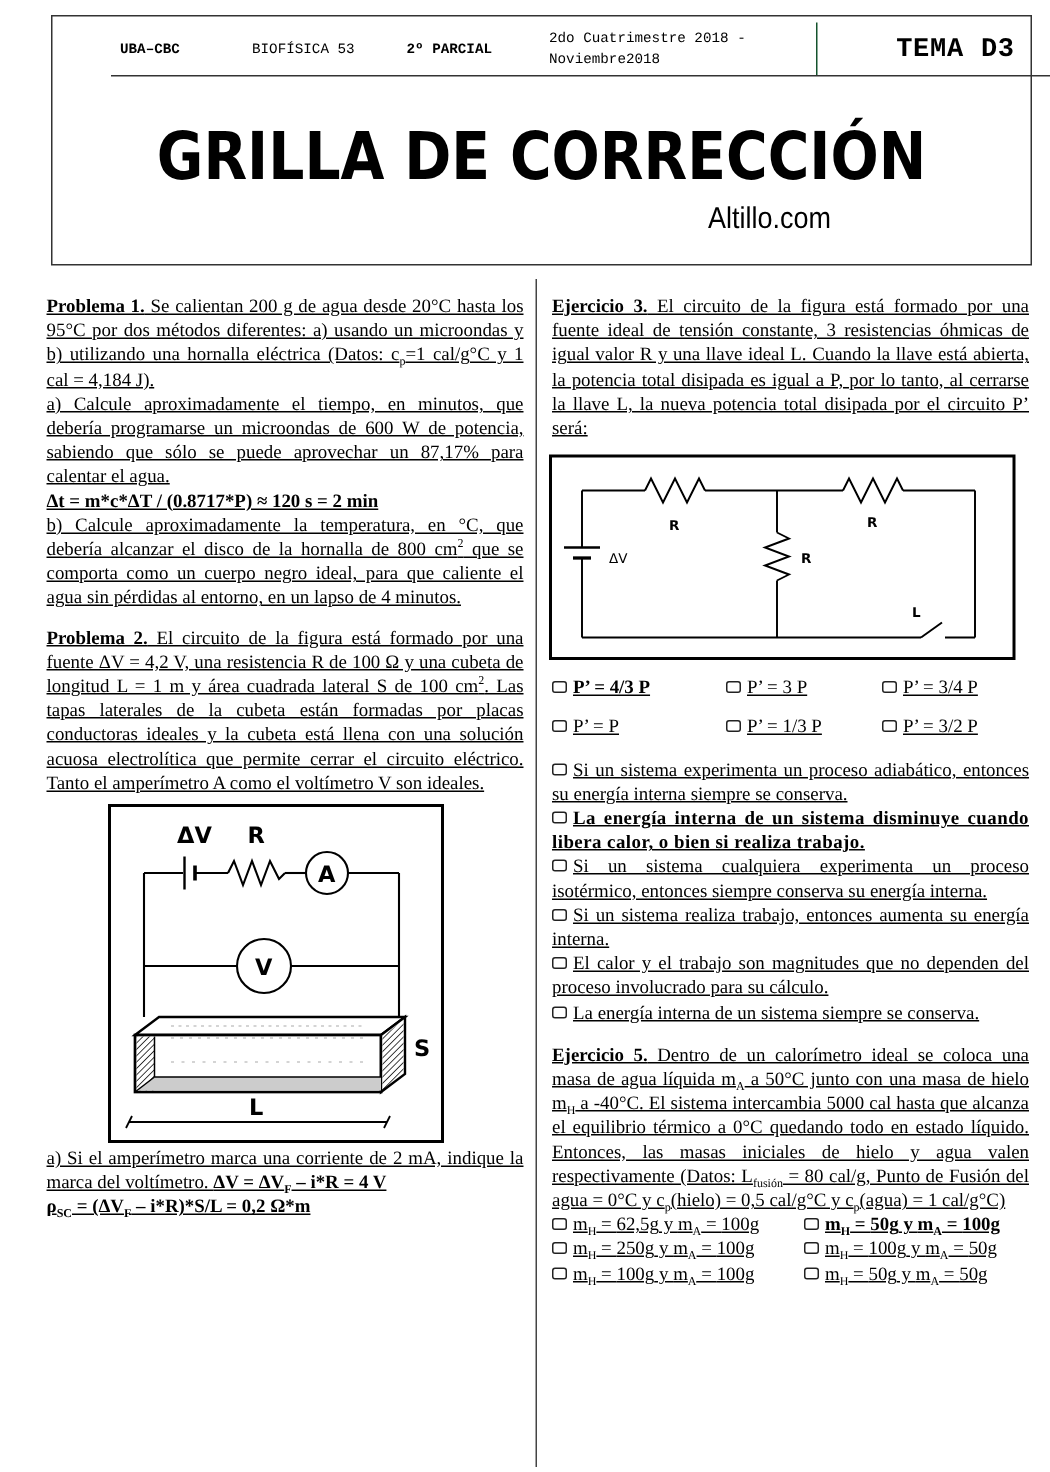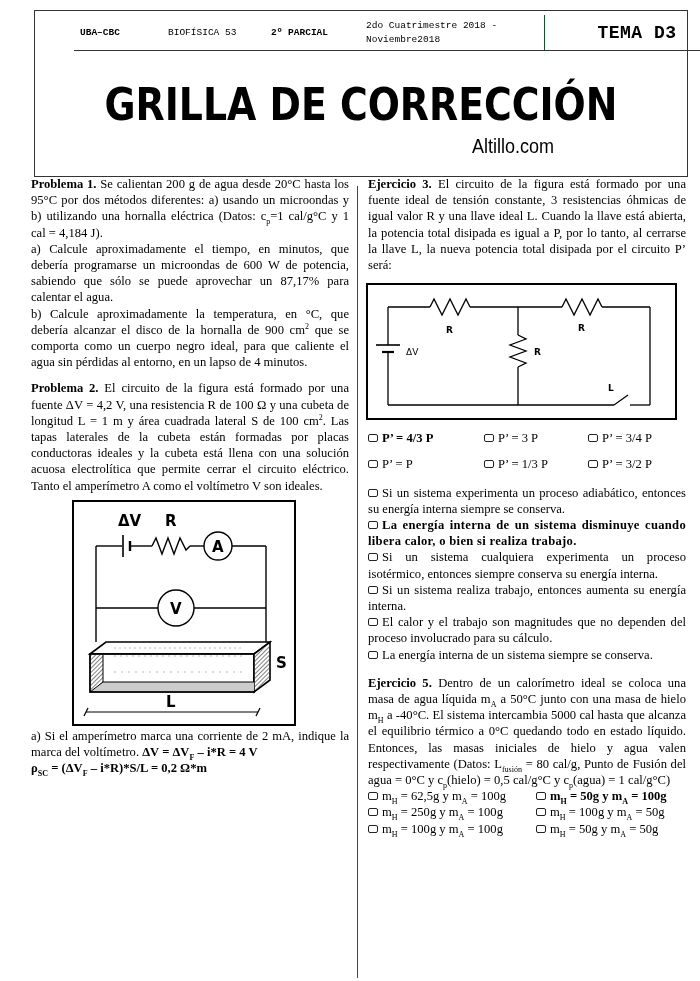--- a/index.html
+++ b/index.html
@@ -12,21 +12,21 @@
   .hc-uba { left:6px; font-weight:bold; }
   .hc-bio { left:94px; }
   .hc-parc { left:197px; font-weight:bold; }
   .hc-date { left:292px; line-height:14px; width:170px; }
   .hc-tema-wrap { position:absolute; left:470px; top:0; width:184px; height:35px; border-left:1px solid #14532d; display:flex; align-items:center; justify-content:center; }
   .hc-tema { font-size:18px; font-weight:bold; letter-spacing:0.5px; }
   .big-title { position:absolute; left:0; top:68px; width:100%; text-align:center; font-family:"DejaVu Sans", sans-serif; font-weight:bold; font-size:44px; letter-spacing:0px; transform:scaleX(0.86); transform-origin:center; }
   .watermark { position:absolute; left:437px; top:124px; font-family:"Liberation Sans", sans-serif; font-size:20px; transform:scaleX(0.9); transform-origin:left; }
 
   
-  .col { position:absolute; top:176px; font-family:"Liberation Serif", serif; font-size:12.6px; line-height:16.2px; text-align:justify; }
+  .col { position:absolute; top:196px; font-family:"Liberation Serif", serif; font-size:12.6px; line-height:16.2px; text-align:justify;text-decoration:underline; }
   .col-left { left:31px; width:318px; }
   .col-right { left:368px; width:318px; }
   .divider { position:absolute; left:357px; top:186px; width:1px; height:792px; background:#444; }
   .para { margin:0; }
   .b { font-weight:bold; }
   .gap { height:10px; }
   .ans { font-weight:bold; }
   sub, sup { font-size:8px; line-height:0; }
   .chk { display:inline-block; width:10px; height:8px; border:1.2px solid #222; border-radius:2px; margin-right:4px; vertical-align:0px; box-sizing:border-box; }
 
@@ -55,21 +55,22 @@
   </div>
   <div class="big-title">GRILLA DE CORRECCIÓN</div>
   <div class="watermark">Altillo.com</div>
 </div>
 
 <div class="divider"></div>
 
 <div class="col col-left">
   <p class="para"><span class="b">Problema 1.</span><span> Se calientan 200 g de agua desde 20°C hasta los 95°C por dos métodos diferentes: a) usando un microondas y b) utilizando una hornalla eléctrica (Datos: c</span><sub>p</sub><span>=1 cal/g°C y 1 cal = 4,184 J).</span></p>
   <p class="para">a) Calcule aproximadamente el tiempo, en minutos, que debería programarse un microondas de 600 W de potencia, sabiendo que sólo se puede aprovechar un 87,17% para calentar el agua.</p>
-  <p class="para"><span>b) Calcule aproximadamente la temperatura, en °C, que debería alcanzar el disco de la hornalla de 900 cm</span><sup>2</sup><span> que se comporta como un cuerpo negro ideal, para que caliente el agua sin pérdidas al entorno, en un lapso de 4 minutos.</span></p>
+  <p class="para ans">Δt = m*c*ΔT / (0.8717*P) ≈ 120 s = 2 min</p>
+  <p class="para"><span>b) Calcule aproximadamente la temperatura, en °C, que debería alcanzar el disco de la hornalla de 800 cm</span><sup>2</sup><span> que se comporta como un cuerpo negro ideal, para que caliente el agua sin pérdidas al entorno, en un lapso de 4 minutos.</span></p>
 
   <div class="gap"></div>
 
   <p class="para"><span class="b">Problema 2.</span><span> El circuito de la figura está formado por una fuente ΔV = 4,2 V, una resistencia R de 100 Ω y una cubeta de longitud L = 1 m y área cuadrada lateral S de 100 cm</span><sup>2</sup><span>. Las tapas laterales de la cubeta están formadas por placas conductoras ideales y la cubeta está llena con una solución acuosa electrolítica que permite cerrar el circuito eléctrico. Tanto el amperímetro A como el voltímetro V son ideales.</span></p>
 
   <div class="fig fig1">
     <svg width="220" height="222" viewBox="0 0 220 222" style="font-family:'DejaVu Sans',sans-serif;">
 
       <polyline points="22,44 22,140" stroke="#000" stroke-width="1.4" fill="none"></polyline>
       <line x1="22" y1="44" x2="48" y2="44" stroke="#000" stroke-width="1.4"></line>

